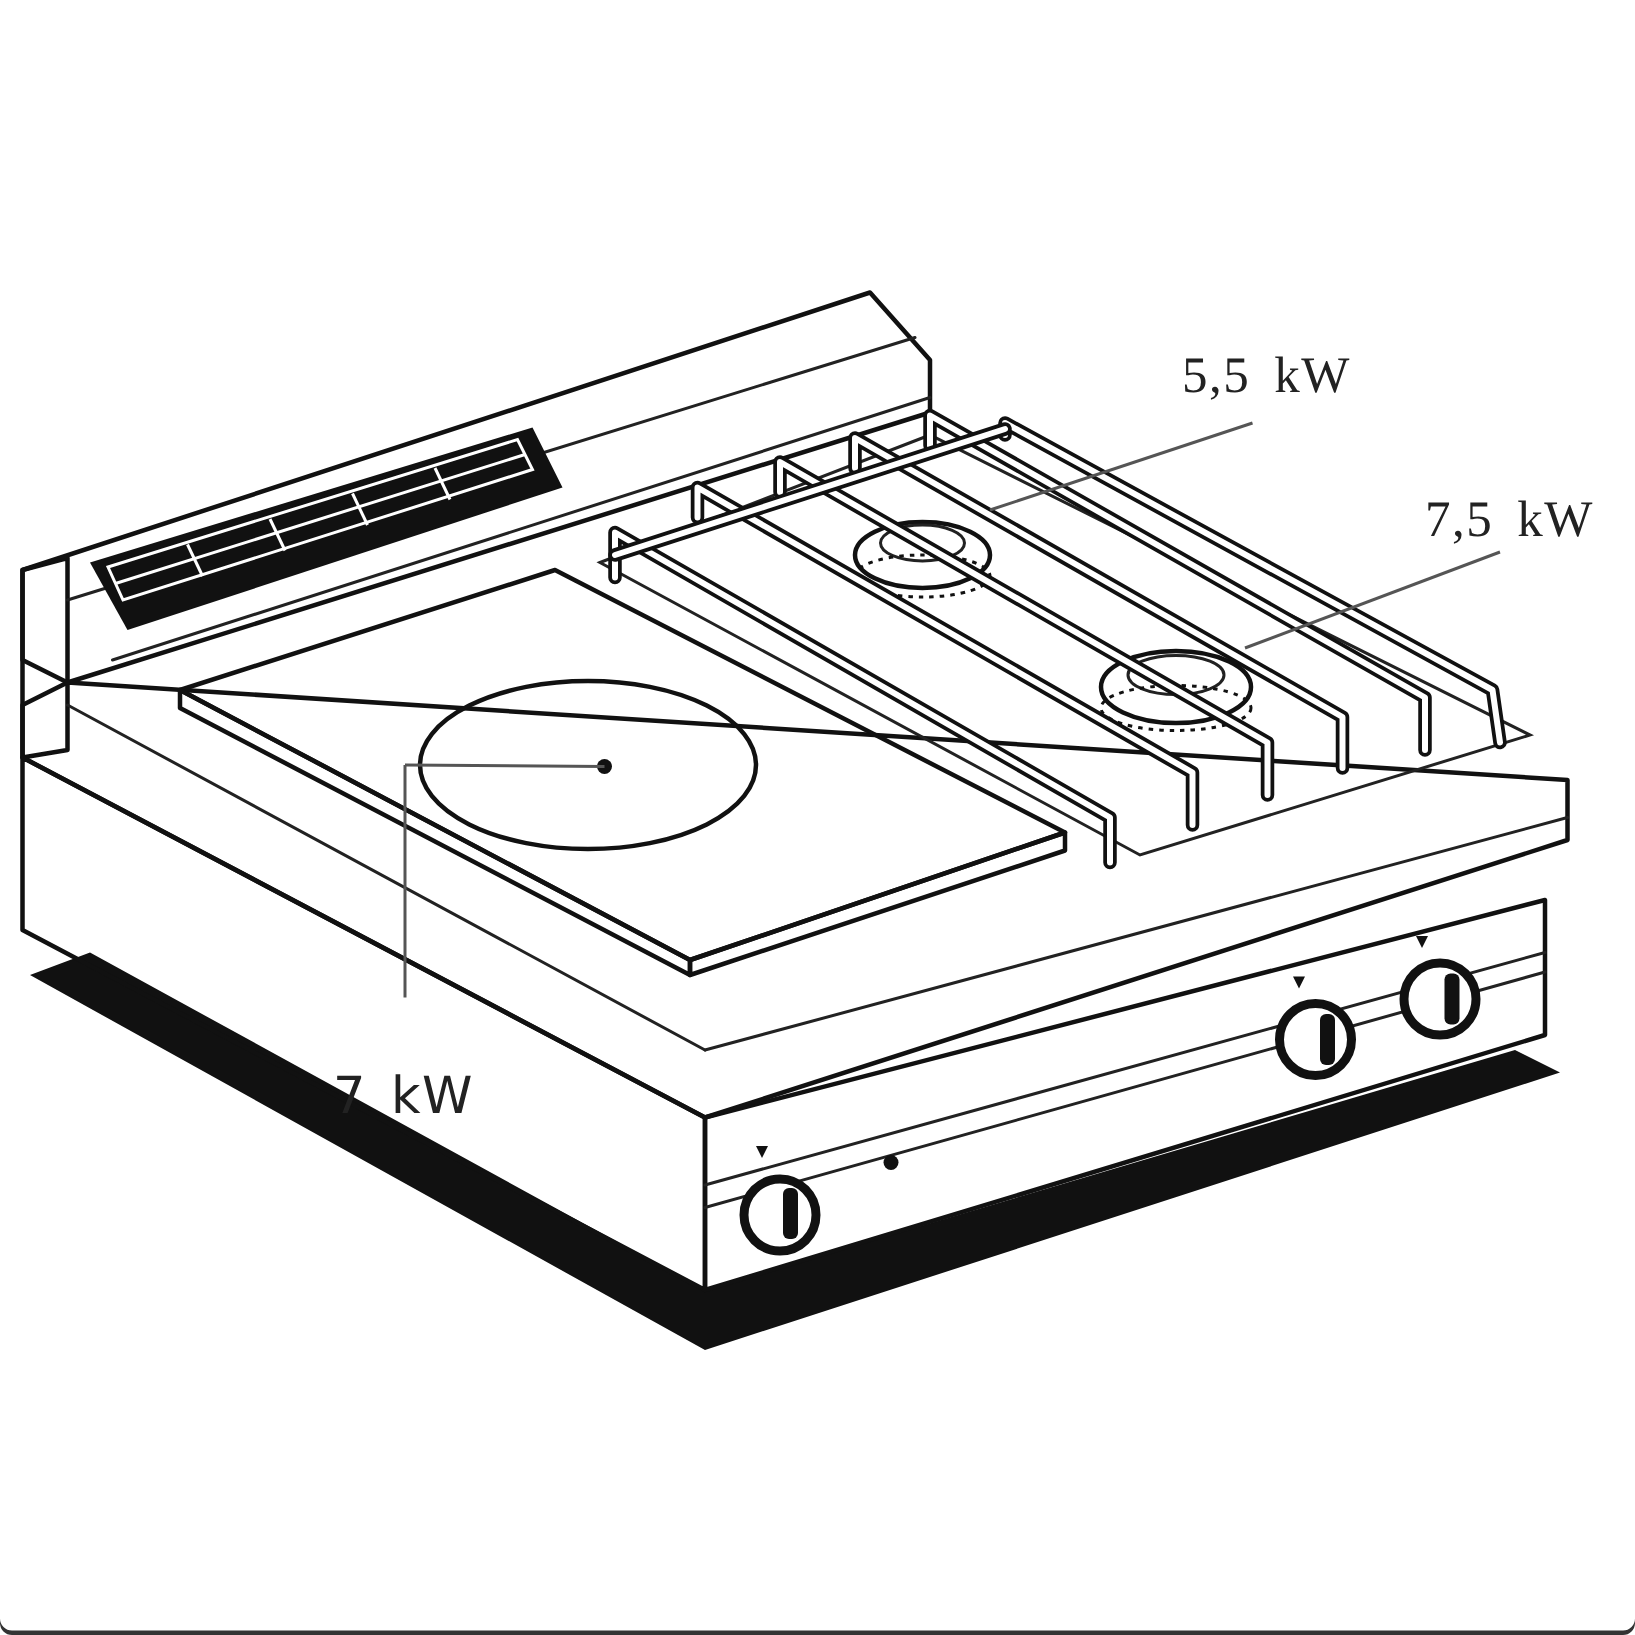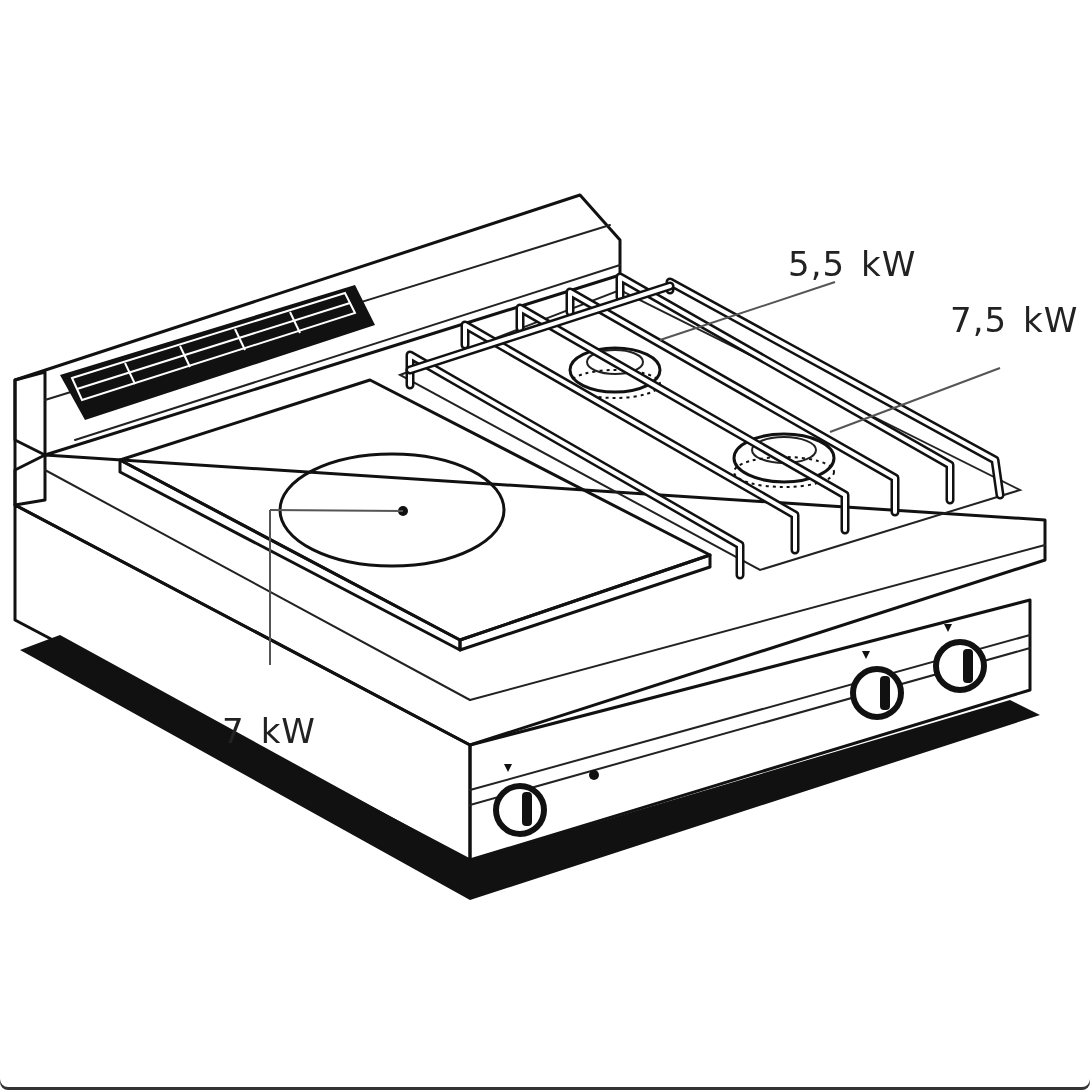--- a/index.html
+++ b/index.html
@@ -120,21 +120,21 @@
   </g>
 
   <g>
     <line class="lead" x1="835" y1="282" x2="660" y2="340"></line>
     <line class="lead" x1="1000" y1="368" x2="830" y2="432"></line>
     <line class="lead" x1="403" y1="511" x2="270" y2="510"></line>
     <line class="lead" x1="270" y1="510" x2="270" y2="665"></line>
   </g>
 </svg>
 
-<div class="lbl" style="left:788px; top:244px;">
+<div class="lbl" style="left:788px; top:232px;font-family:Liberation Serif, serif;">
   <span>5,5</span><span class="unit">kW</span>
 </div>
-<div class="lbl" style="left:950px; top:300px;">
+<div class="lbl" style="left:950px; top:328px;font-family:Liberation Serif, serif;">
   <span>7,5</span><span class="unit">kW</span>
 </div>
 <div class="lbl" style="left:222px; top:711px;">
   <span>7</span><span class="unit">kW</span>
 </div>
 
 </body></html>

